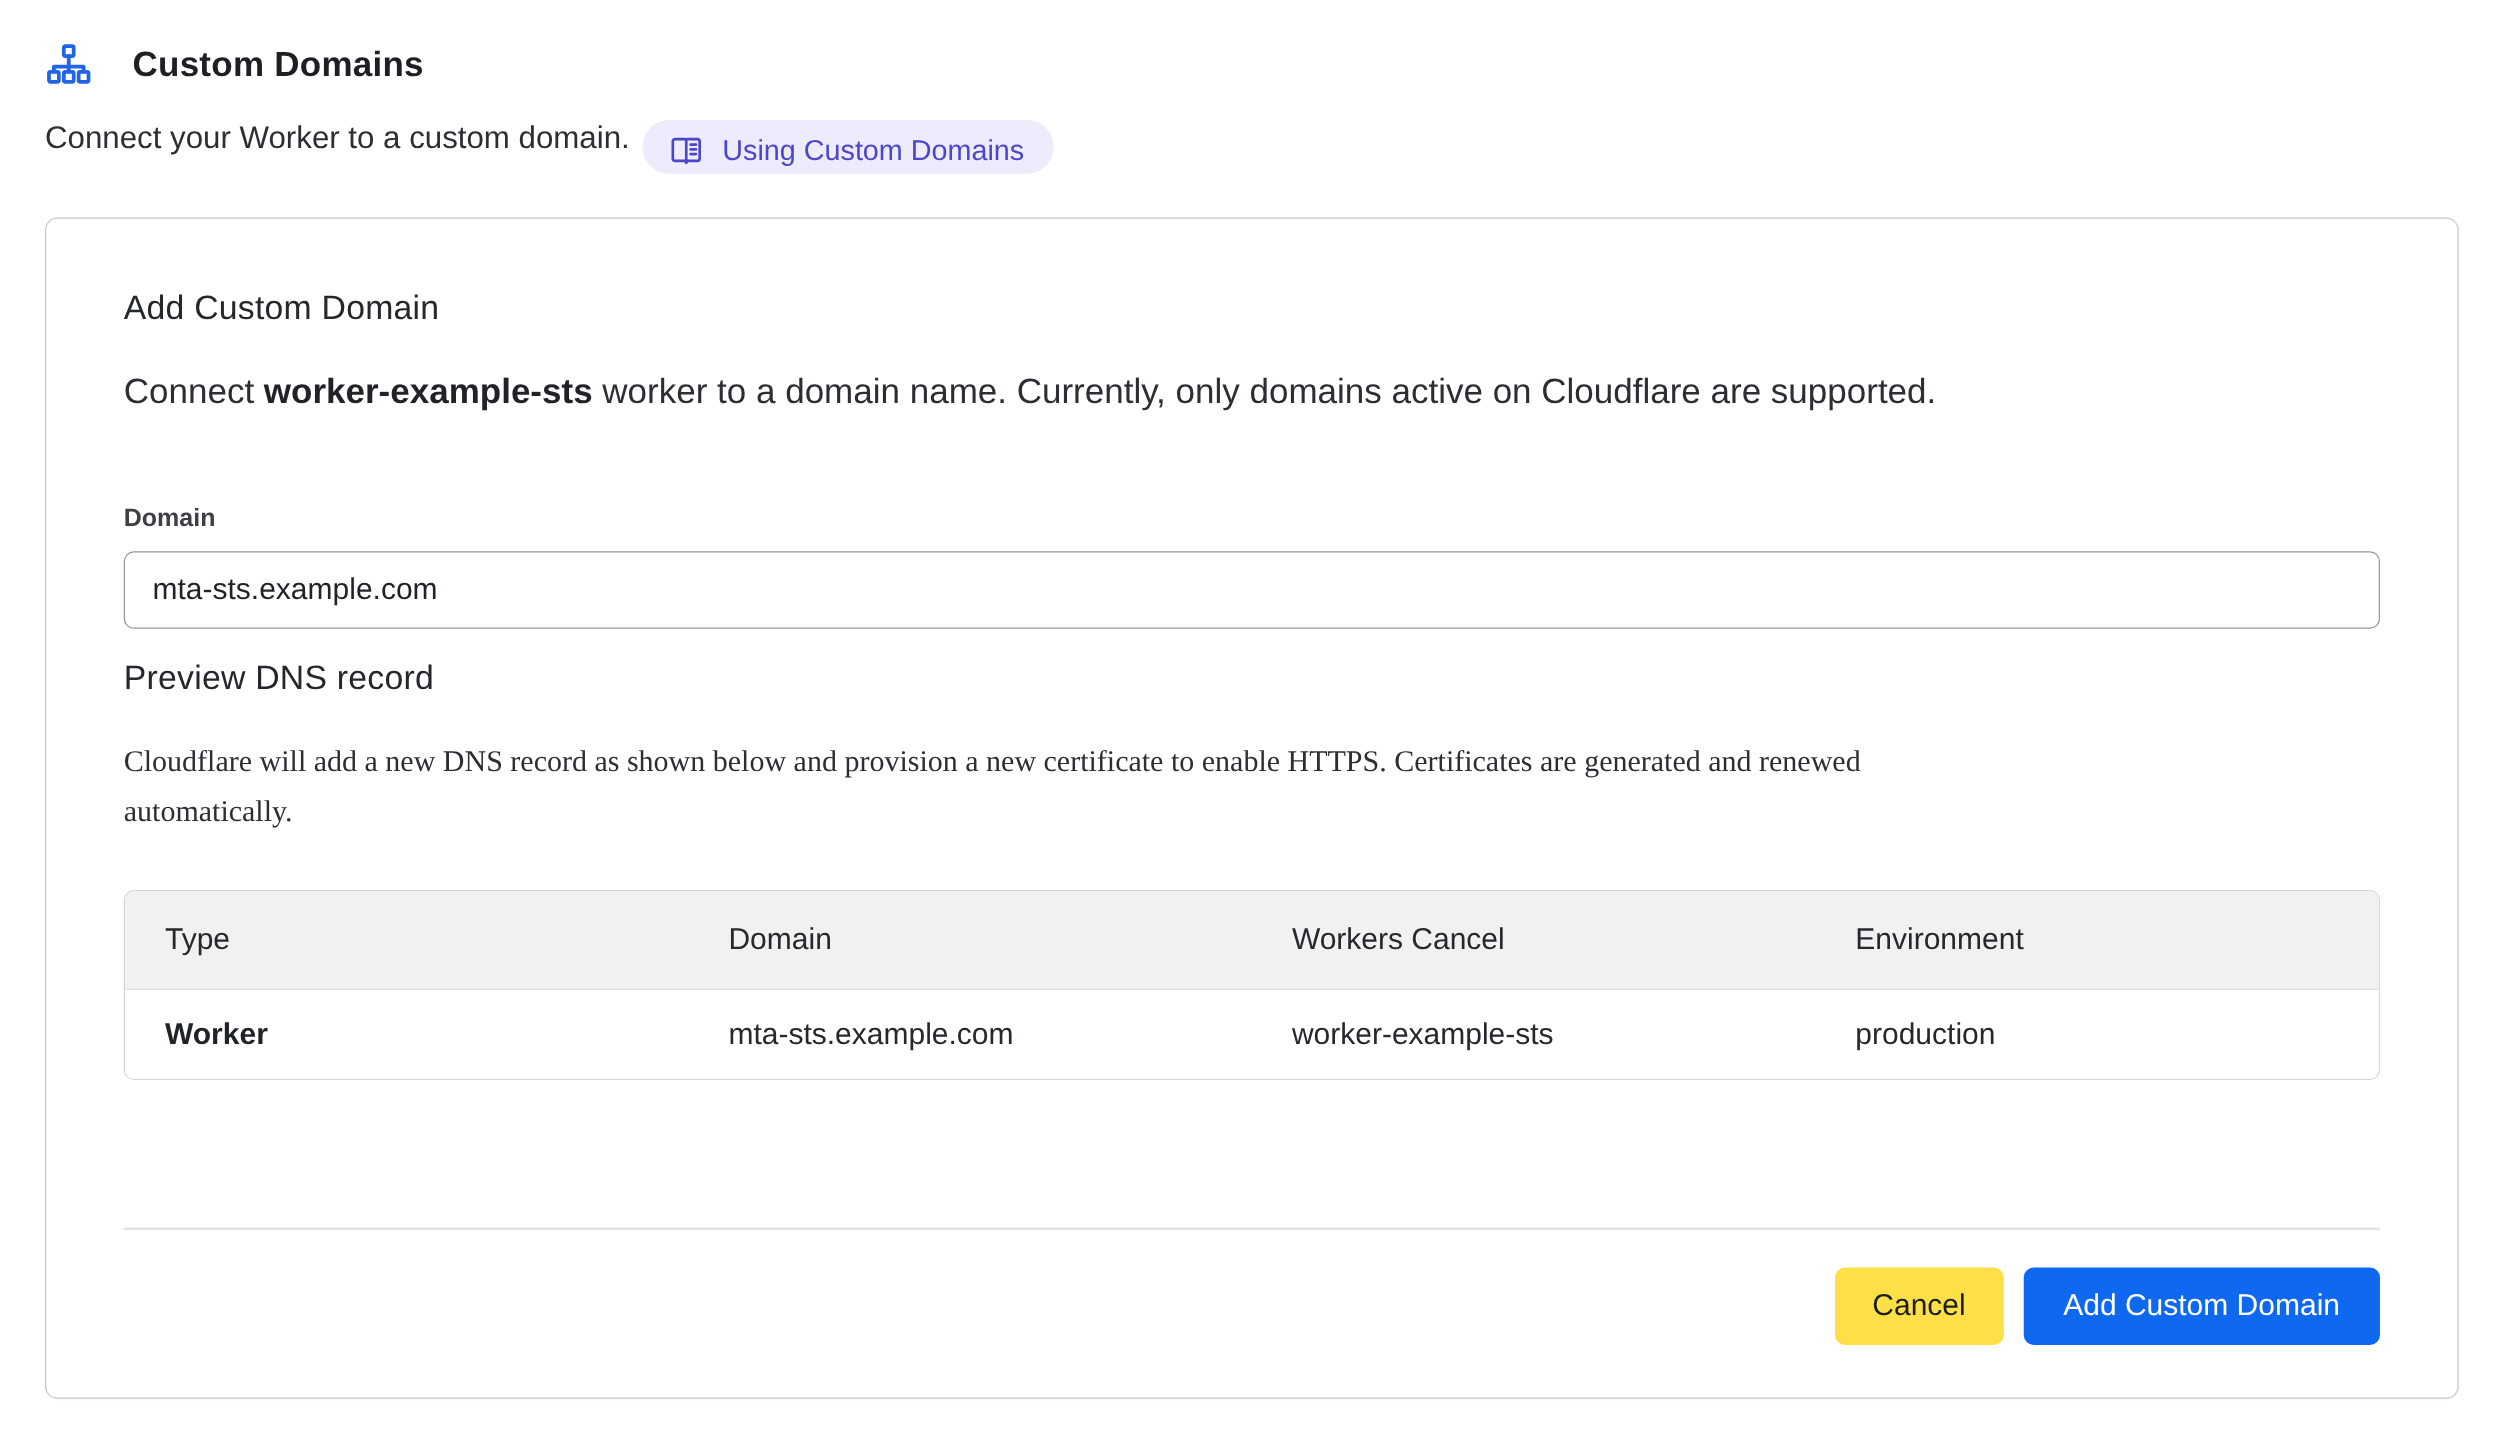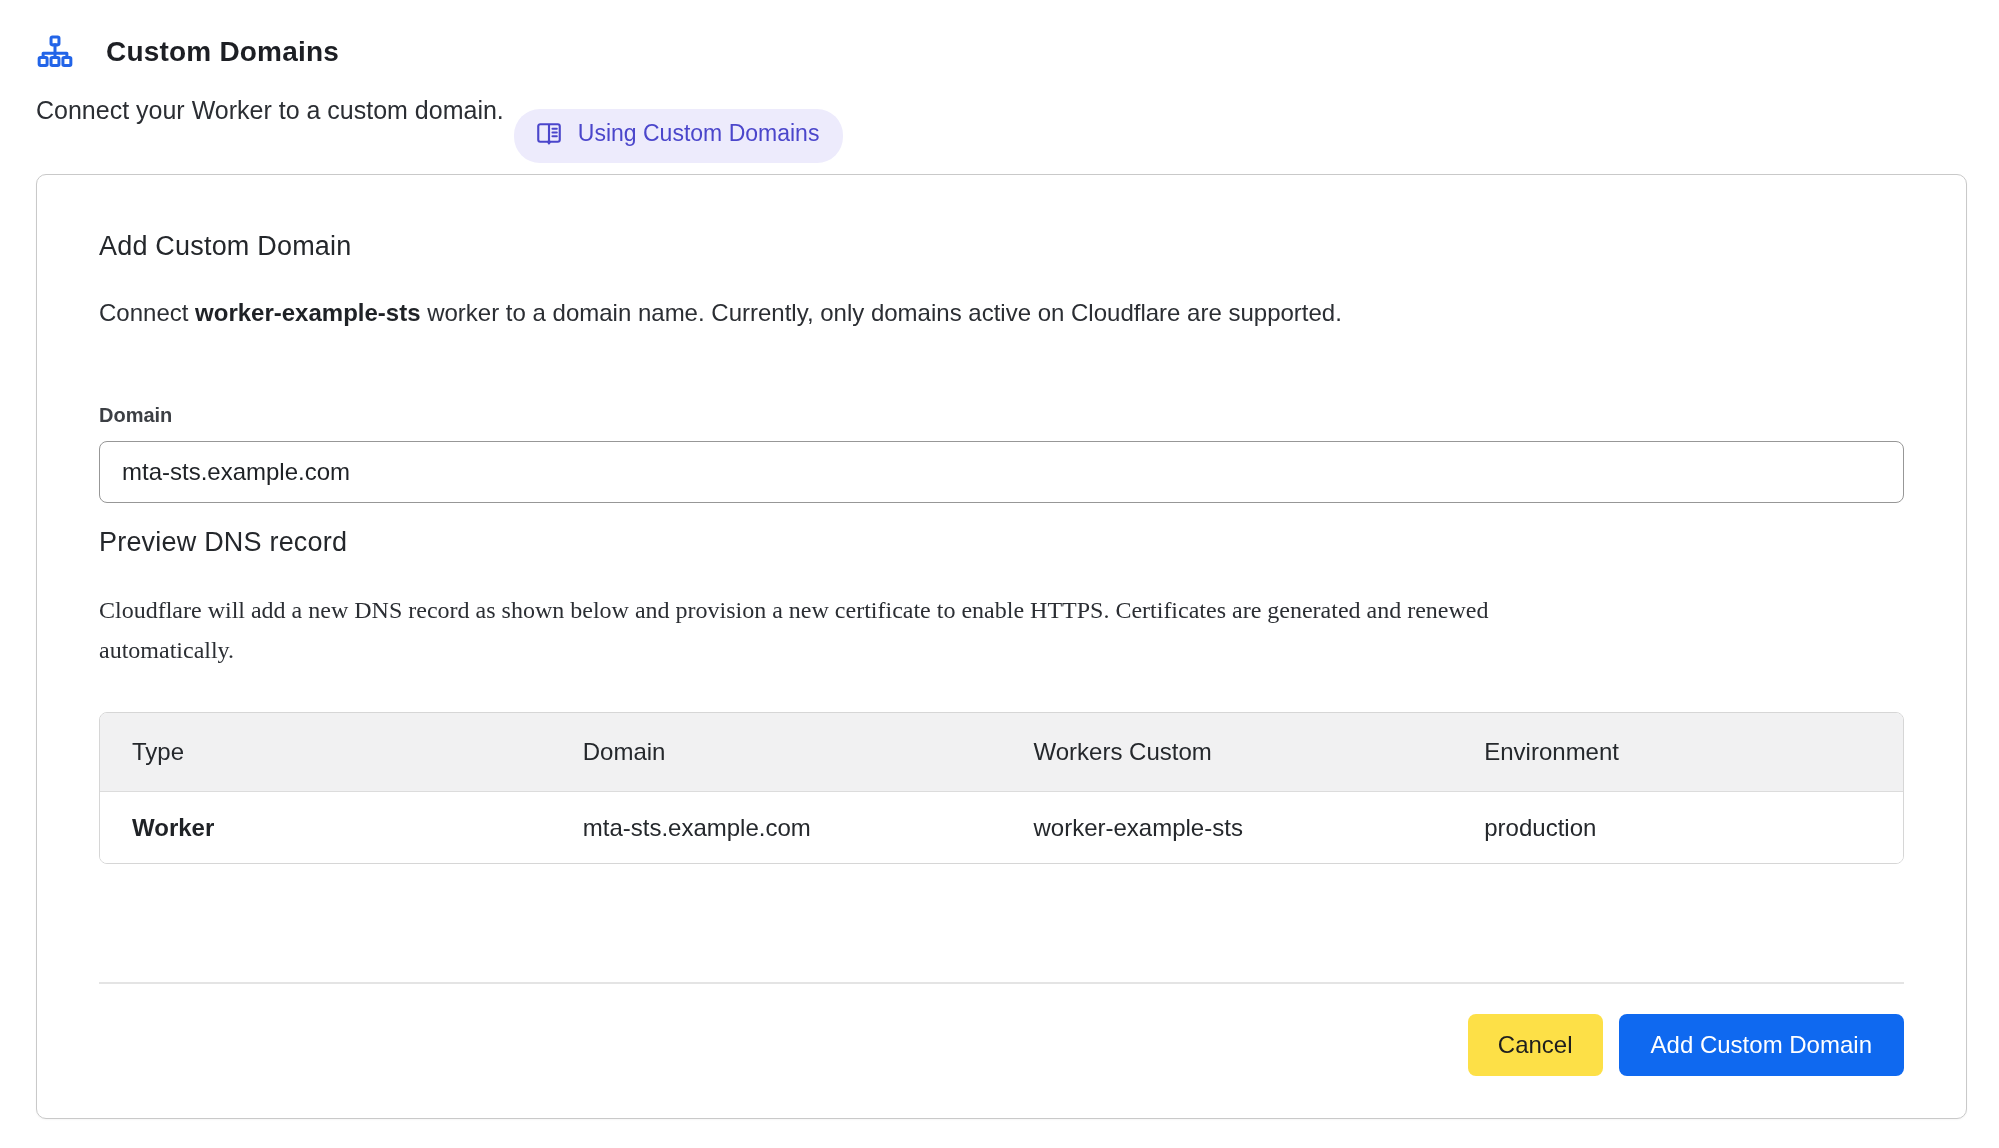--- a/index.html
+++ b/index.html
@@ -15,37 +15,37 @@
   
   .title-row { display: flex; align-items: center; gap: 32px; height: 44px; }
   .title-row h1 { font-size: 28px; font-weight: 700; color: #1d1f24; letter-spacing: .2px; }
   .sitemap-icon svg { display: block; }
 
   .subtitle-row { display: flex; align-items: flex-start; gap: 10px; margin-top: 22px; height: 48px; }
   .subtitle-row p { font-size: 25px; color: #2b2e33; }
   .docs-badge {
     display: inline-flex; align-items: center; gap: 14px;
     background: #edebfc; border-radius: 26px;
-    padding: 9px 24px 15px 20px;
-    cursor: pointer; border: none; margin-top: 13px;
+    padding: 9px 24px 4px 20px;
+    cursor: pointer; border: none;
   }
   .docs-badge span { font-size: 23px; color: #4b46cb; font-weight: 400; }
   .book-icon svg { display: block; }
 
   
   .card {
     margin-top: 30px;
     width: 1931px; height: 945px;
     border: 1px solid #c9c9c9; border-radius: 10px;
     background: #ffffff;
     padding: 56px 62px 0 62px;
     box-shadow: 0 1px 2px rgba(0,0,0,0.04);
   }
   .card h2 { font-size: 27px; font-weight: 500; color: #24272b; letter-spacing: .2px; }
-  .card .desc { font-size: 24px; color: #2b2e33; margin-top: 34px; line-height: 34px; }
+  .card .desc { font-size: 28px; color: #2b2e33; margin-top: 34px; line-height: 34px; }
   .card .desc b { font-weight: 700; color: #1f2226; }
 
   .field-label {
     display: block; margin-top: 74px;
     font-size: 20px; font-weight: 700; color: #3c3f44;
   }
   .domain-input {
     margin-top: 14px; width: 100%; height: 62px;
     border: 1.5px solid #979797; border-radius: 8px;
     padding: 0 22px; font-size: 24px; color: #1f2226;
@@ -130,21 +130,21 @@
     <input id="domain-input" class="domain-input" type="text" value="mta-sts.example.com" style="">
 
     <h2 class="preview-heading">Preview DNS record</h2>
 
     <p class="preview-desc">Cloudflare will add a new DNS record as shown below and provision a new certificate to enable HTTPS. Certificates are generated and renewed automatically.</p>
 
     <div class="dns-table">
       <div class="t-row t-head">
         <div class="t-cell">Type</div>
         <div class="t-cell">Domain</div>
-        <div class="t-cell">Workers Custom</div>
+        <div class="t-cell">Workers Cancel</div>
         <div class="t-cell">Environment</div>
       </div>
       <div class="t-row t-body">
         <div class="t-cell type-cell">Worker</div>
         <div class="t-cell">mta-sts.example.com</div>
         <div class="t-cell">worker-example-sts</div>
         <div class="t-cell">production</div>
       </div>
     </div>
 

